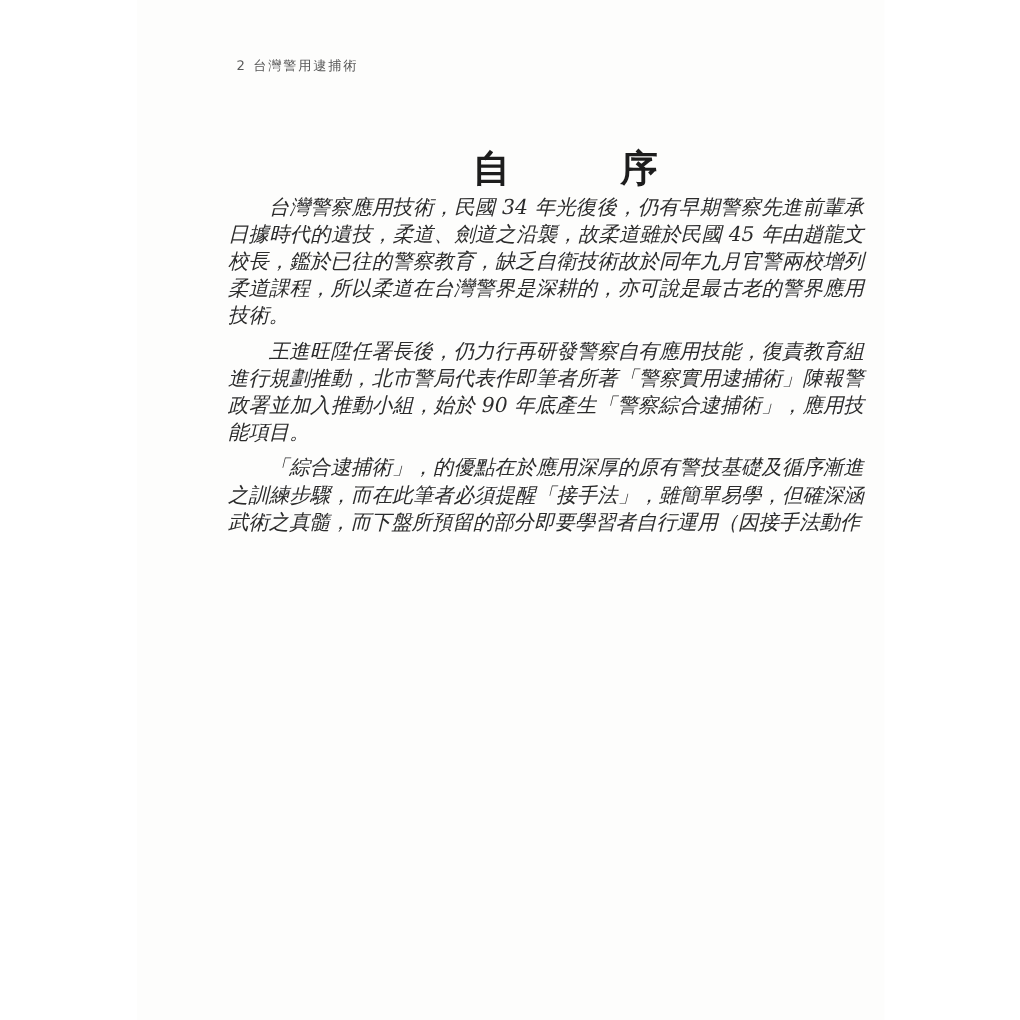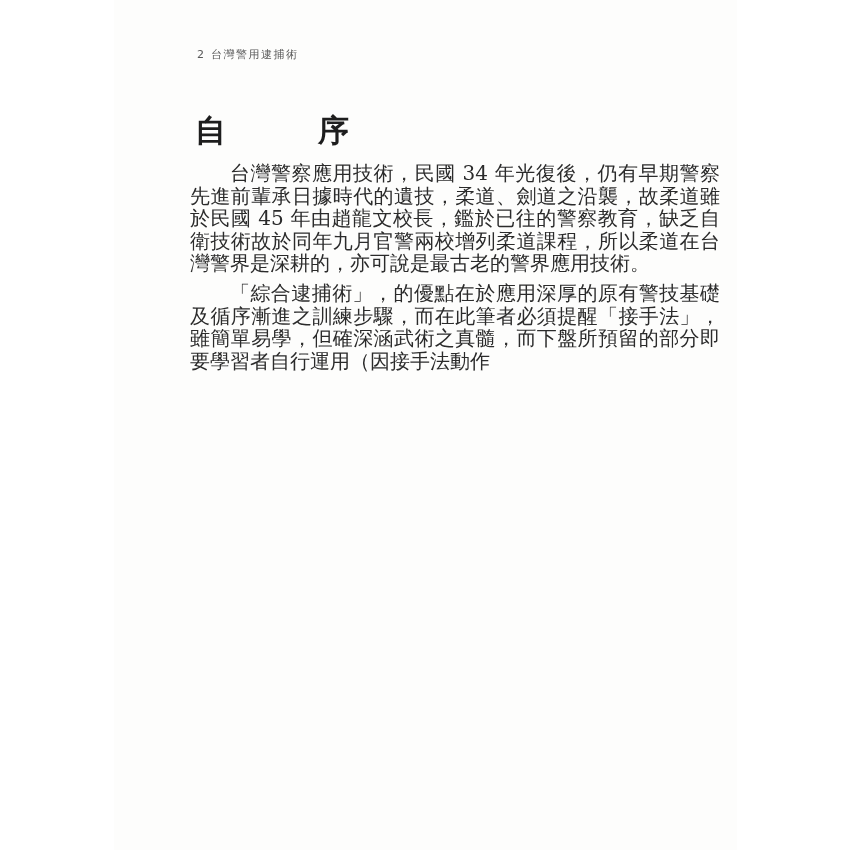--- a/index.html
+++ b/index.html
@@ -34,39 +34,41 @@
   }
   .page-header .page-number {
     margin-right: 7px;
     letter-spacing: 0;
   }
   .section-title {
     position: absolute;
     left: 190px;
     top: 105px;
     width: 530px;
-    margin: 5px;
+    margin: 16px;
+    text-align: center;
     font-size: 31px;
     font-weight: 600;
     color: #1d1d1d;
     line-height: 40px;
   }
   .title-gap {
     display: inline-block;
     width: 92px;
   }
   .body-text {
     position: absolute;
     left: 190px;
     top: 162px;
     width: 530px;
     color: #2b2b2b;
-    font-size: 20px;
+    font-size: 17px;
     line-height: 22.6px;
     text-align: justify;
+    font-style: italic;
   }
   .body-text p {
     margin: 0 0 7px 0;
     text-indent: 2em;
   }
 </style>
 </head>
 <body>
 
 <div class="scan-page"></div>
@@ -74,14 +76,15 @@
 <div class="page-header">
   <span class="page-number">2</span><span class="running-title">台灣警用逮捕術</span>
 </div>
 
 <h1 class="section-title">
   <span>自</span><span class="title-gap"></span><span>序</span>
 </h1>
 
 <div class="body-text">
   <p>台灣警察應用技術，民國 34 年光復後，仍有早期警察先進前輩承日據時代的遺技，柔道、劍道之沿襲，故柔道雖於民國 45 年由趙龍文校長，鑑於已往的警察教育，缺乏自衛技術故於同年九月官警兩校增列柔道課程，所以柔道在台灣警界是深耕的，亦可說是最古老的警界應用技術。</p>
+  <p>王進旺陞任署長後，仍力行再研發警察自有應用技能，復責教育組進行規劃推動，北市警局代表作即筆者所著「警察實用逮捕術」陳報警政署並加入推動小組，始於 90 年底產生「警察綜合逮捕術」，應用技能項目。</p>
   <p>「綜合逮捕術」，的優點在於應用深厚的原有警技基礎及循序漸進之訓練步驟，而在此筆者必須提醒「接手法」，雖簡單易學，但確深涵武術之真髓，而下盤所預留的部分即要學習者自行運用（因接手法動作</p>
 </div>
 
 </body></html>

